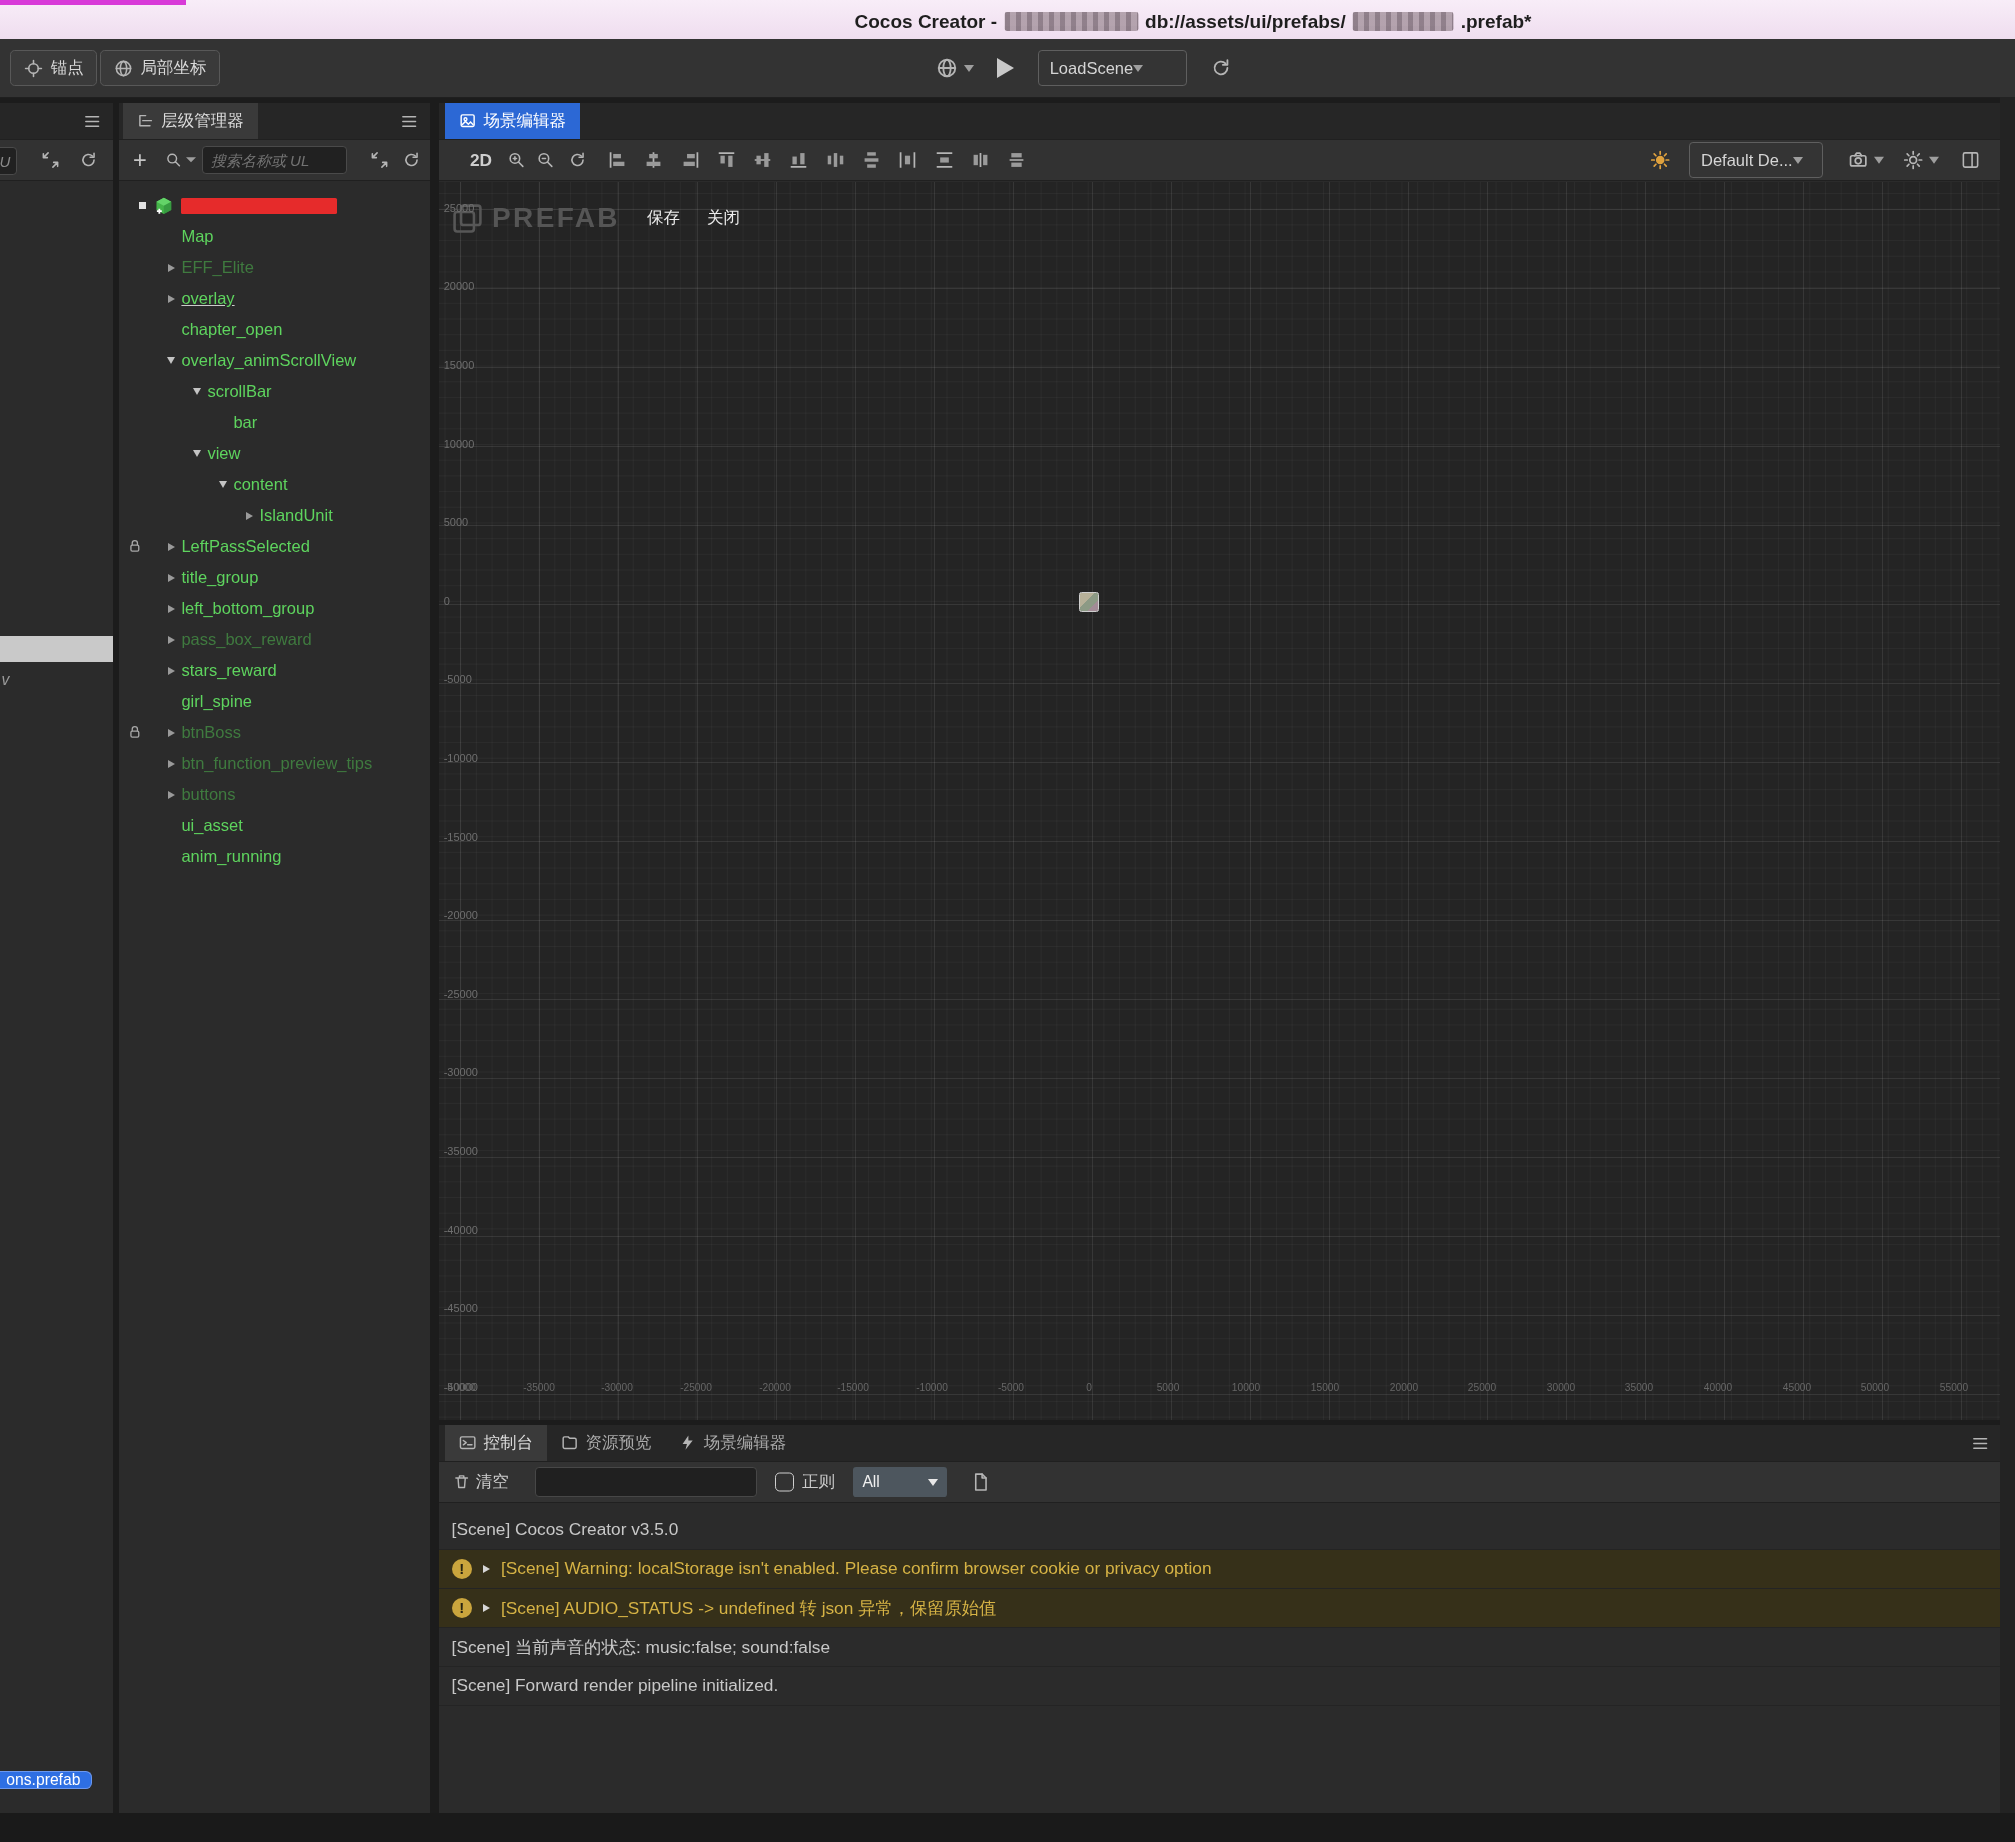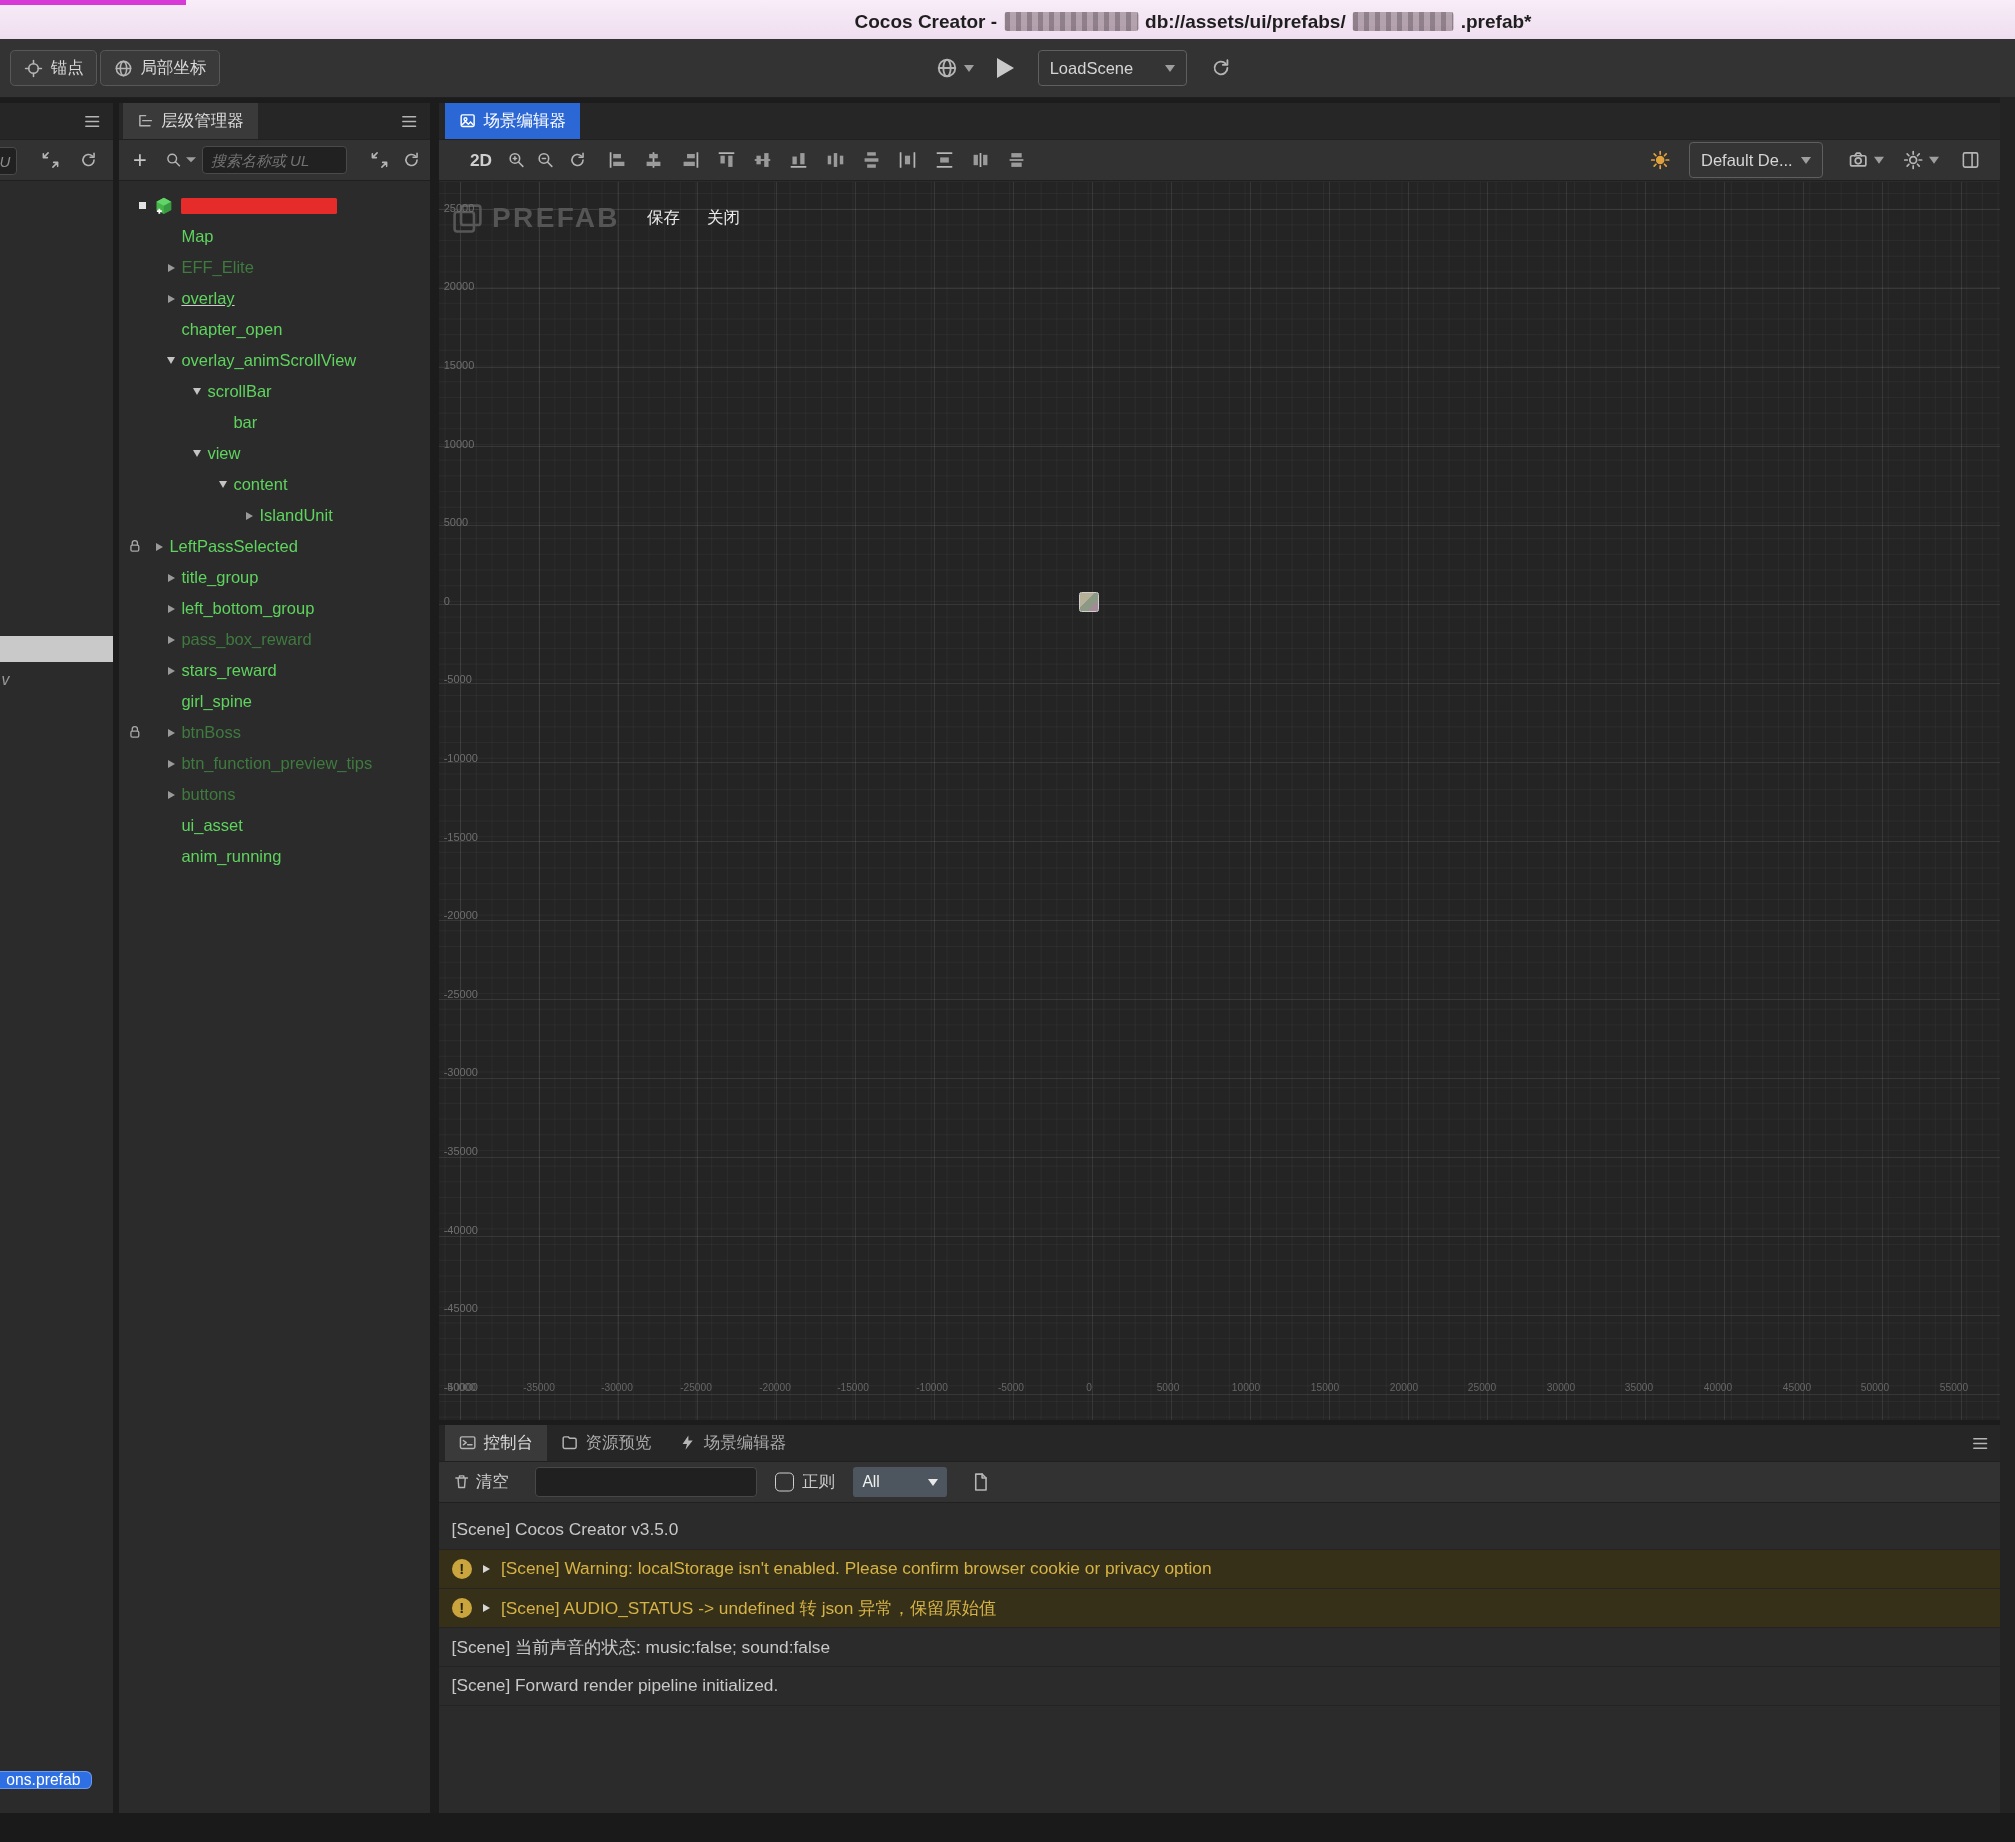--- a/index.html
+++ b/index.html
@@ -46,21 +46,21 @@
     background:#3a3a3a; border:0.8px solid #585858; border-radius:4.7px;
     color:#d8d8d8; font-size:16.5px;
   }
   .topbar-center{
     position:absolute; left:936px; top:0; height:100%;
     display:flex; align-items:center; gap:23.6px;
   }
   .caret{ width:0; height:0; border-left:5.5px solid transparent; border-right:5.5px solid transparent; border-top:7px solid #9e9e9e; }
   .play-tri{ width:0; height:0; border-left:17.3px solid #c9c9c9; border-top:10.2px solid transparent; border-bottom:10.2px solid transparent; }
   .select-box{
-    height:36px; display:flex; align-items:center; justify-content:space-between;
+    height:36px; display:flex; align-items:center; 
     padding:0 11px; border:0.8px solid #5f5f5f; border-radius:3.9px;
     color:#d5d5d5; font-size:16.5px; background:#343434;
   }
   .loadscene{ width:149px; }
   .dd{ display:flex; align-items:center; gap:5.5px; }
 
   
   .panel{ position:absolute; background:#2b2b2b; }
   #sliver  { left:0;    top:103px; width:113px;  bottom:30px; }
   #hier    { left:119px; top:103px; width:311px; bottom:30px; }
@@ -339,21 +339,21 @@
         <span class="h-label">view</span>
       </div>
       <div class="h-row" style="padding-left: 94px;">
         <span class="arrow down"></span>
         <span class="h-label">content</span>
       </div>
       <div class="h-row" style="padding-left: 120px;">
         <span class="arrow right"></span>
         <span class="h-label">IslandUnit</span>
       </div>
-      <div class="h-row" style="padding-left: 30px;">
+      <div class="h-row" style="padding-left: 42px;">
         <span class="lock">
           <svg width="15.7" height="15.7" viewBox="0 0 24 24" style="stroke:#a8a8a8;fill:none;stroke-width:2">
             <rect x="6" y="11" width="12" height="9" rx="2"></rect>
             <path d="M8 11V8a4 4 0 0 1 8 0v3"></path>
           </svg>
         </span>
         <span class="arrow right"></span>
         <span class="h-label">LeftPassSelected</span>
       </div>
       <div class="h-row" style="padding-left: 42px;">

